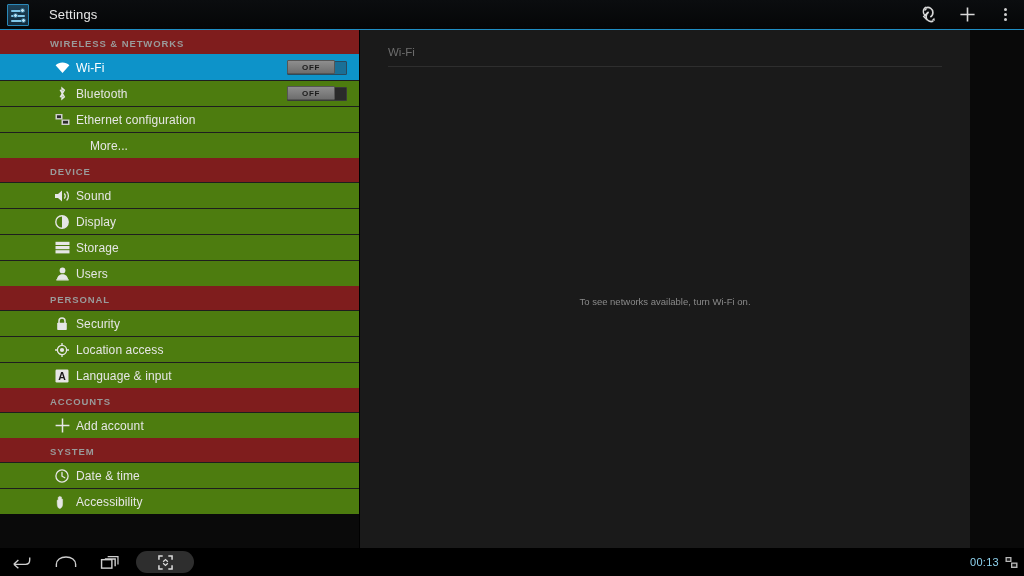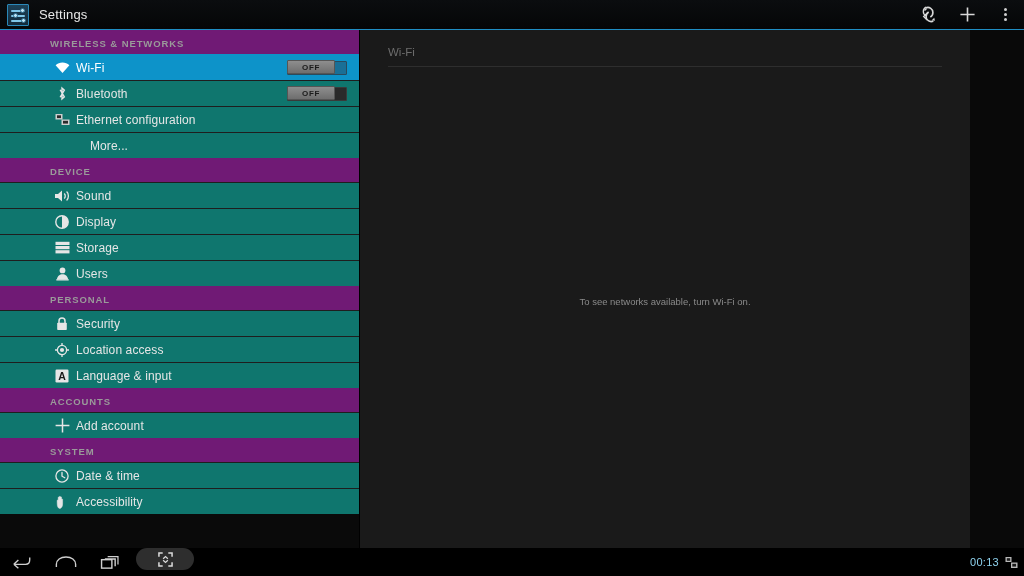--- a/index.html
+++ b/index.html
@@ -32,21 +32,21 @@
   .app-icon i:nth-child(2) { top: 10px; width: 14px; }
   .app-icon i:nth-child(3) { top: 15px; width: 14px; }
   .app-icon u {
     position: absolute; width: 5px; height: 5px; border-radius: 50%;
     background: #bfe4f5; border: 1px solid #2a6a8c;
   }
   .app-icon u:nth-child(4) { top: 3px;  left: 12px; }
   .app-icon u:nth-child(5) { top: 8px;  left: 5px; }
   .app-icon u:nth-child(6) { top: 13px; left: 13px; }
   .title-text {
-    margin-left: 10px; color: #e8e8e8; font-size: 13px; letter-spacing: .2px;
+    margin-left: 20px; color: #e8e8e8; font-size: 13px; letter-spacing: .2px;
   }
   .titlebar-actions {
     margin-left: auto; display: flex; align-items: center; height: 30px;
   }
   .tb-btn {
     width: 38px; height: 30px; display: flex; align-items: center; justify-content: center;
     cursor: pointer;
   }
   .tb-btn svg { display: block; }
   .dots { display: flex; flex-direction: column; gap: 2px; align-items: center; }
@@ -58,27 +58,27 @@
     background: #0a0a0a; display: flex;
   }
   .sidebar {
     width: 360px; height: 518px; background: #0a0a0a;
     overflow: hidden; position: relative;
     border-right: 1px solid #000;
   }
   .section-header {
     color: #9a9a9a; font-size: 9.5px; font-weight: bold; letter-spacing: .9px;
     padding: 8px 0 5px 50px; text-transform: uppercase;
-    background: #701a75;
+    background: #7f1d1d;
   }
   .row {
     height: 26px; display: flex; align-items: center;
     padding-left: 50px; padding-right: 12px;
     border-top: 1px solid #1e1e1e;
-    background: #0f766e;
+    background: #4d7c0f;
     position: relative; cursor: pointer;
   }
   .row.selected { background: #0d93c9; border-top-color: #0d93c9; }
   .row .ico {
     position: absolute; left: 54px; width: 16px; height: 16px;
     display: flex; align-items: center; justify-content: center;
   }
   .row .label {
     margin-left: 26px; color: #e6e6e6; font-size: 12px; letter-spacing: .1px;
   }
@@ -123,21 +123,21 @@
     color: #8a8a8a; font-size: 9.5px; pointer-events: none; margin-top: 12px;
   }
   .pane-right-fill {
     position: absolute; top: 0; left: 610px; width: 54px; height: 518px;
     background: #090909;
   }
 
   
   .navbar {
     position: absolute; bottom: 0; left: 0; width: 1024px; height: 28px;
-    background: #000; display: flex; 
+    background: #000; display: flex; align-items: center;
   }
   .nav-btn {
     width: 44px; height: 28px; display: flex; align-items: center; justify-content: center;
     cursor: pointer;
   }
   .nav-pill {
     width: 58px; height: 22px; margin-left: 4px;
     background: #2e2e2e; border-radius: 11px;
     display: flex; align-items: center; justify-content: center; cursor: pointer;
   }

